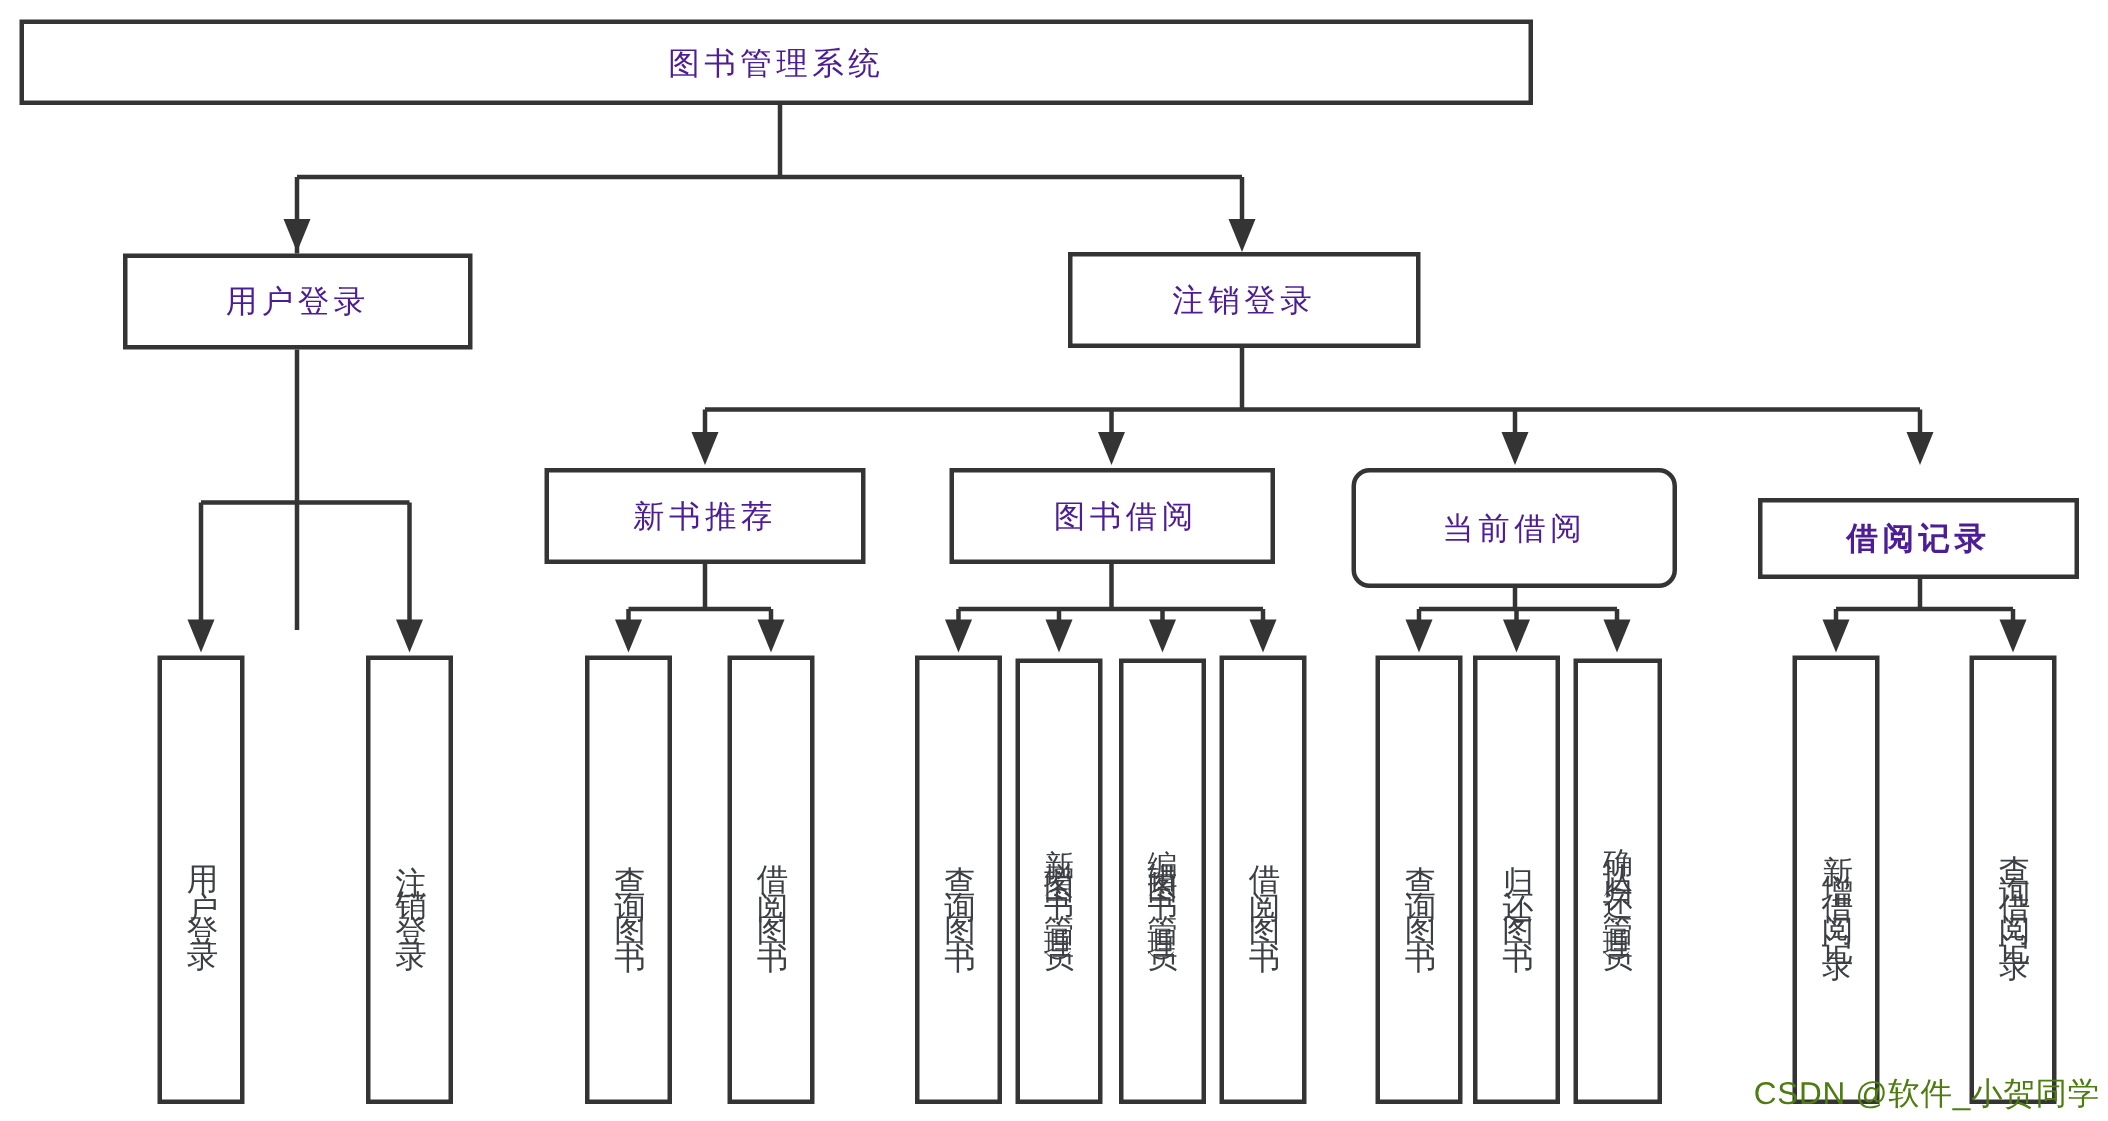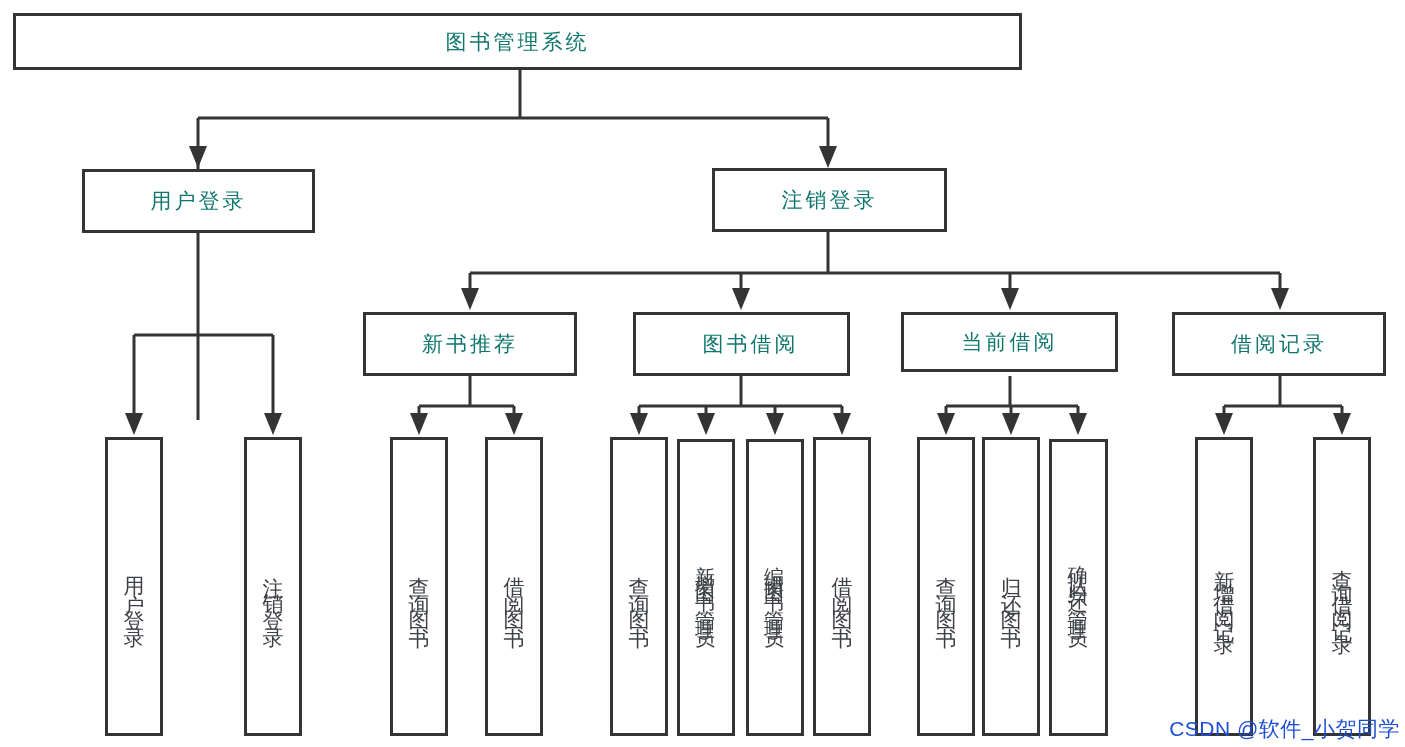--- a/index.html
+++ b/index.html
@@ -31,39 +31,39 @@
     border: 3px solid #343434;
     display: flex;
     align-items: center;
     justify-content: center;
     z-index: 2;
   }
   .h-label {
     font-size: 21px;
     letter-spacing: 3px;
     white-space: nowrap;
-    color: #0f766e;
+    color: #4c1d95;
   }
   .v-label {
     writing-mode: vertical-rl;
     text-orientation: mixed;
     white-space: nowrap;
     color: #3c3f44;
     font-size: 21px;
   }
   .len4 { letter-spacing: 17px; padding-top: 14px; }
   .len6 { letter-spacing: 13px; padding-top: 10px; }
   .len9 { font-size: 20px; letter-spacing: 9px; padding-top: 6px; }
   #watermark {
     position: absolute;
     right: 5px;
     bottom: 4px;
     font-size: 21px;
     letter-spacing: 0.5px;
-    color: #1d4ed8;
+    color: #4d7c0f;
     z-index: 6;
     white-space: nowrap;
   }
 </style>
 </head>
 <body>
 
 <div id="canvas">
 
   <svg id="connector-layer" viewBox="0 0 1405 747" xmlns="http://www.w3.org/2000/svg">
@@ -109,24 +109,24 @@
   <div class="node" style="left:712px; top:168px; width:235px; height:64px;">
     <span class="h-label">注销登录</span>
   </div>
 
   <div class="node" style="left:363px; top:312px; width:214px; height:64px;">
     <span class="h-label">新书推荐</span>
   </div>
   <div class="node" style="left:633px; top:312px; width:217px; height:64px;padding-left:18px;">
     <span class="h-label">图书借阅</span>
   </div>
-  <div class="node" style="left:901px; top:312px; width:217px; height:60px;">
+  <div class="node" style="left:901px; top:312px; width:217px; height:80px;border-radius:12px;">
     <span class="h-label">当前借阅</span>
   </div>
-  <div class="node" style="left:1172px; top:312px; width:214px; height:64px;">
+  <div class="node" style="left:1172px; top:332px; width:214px; height:54px;font-weight:bold;">
     <span class="h-label">借阅记录</span>
   </div>
 
   <div class="node" style="left:105px; top:437px; width:58px; height:299px;">
     <span class="v-label len4">用户登录</span>
   </div>
   <div class="node" style="left:244px; top:437px; width:58px; height:299px;">
     <span class="v-label len4">注销登录</span>
   </div>
   <div class="node" style="left:390px; top:437px; width:58px; height:299px;">

